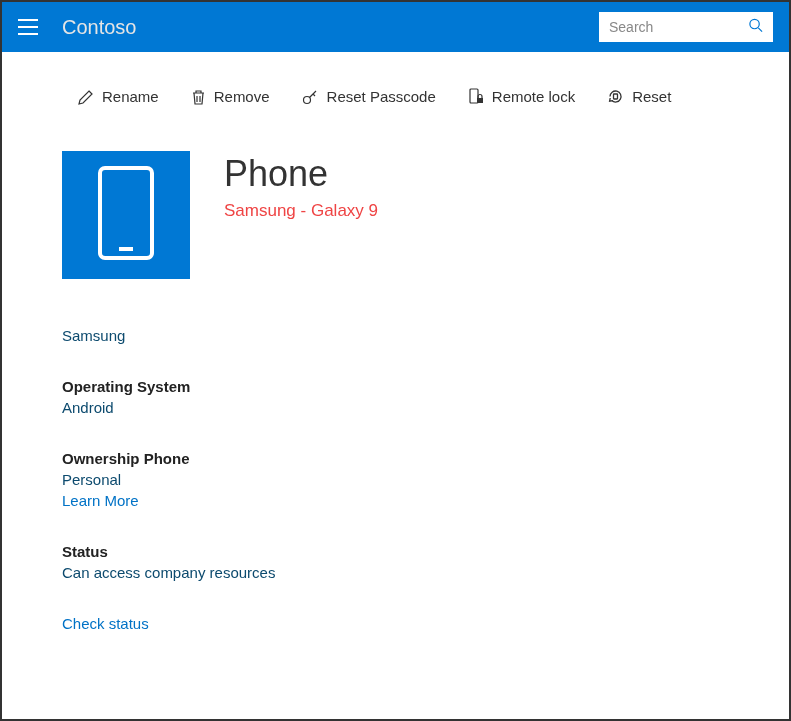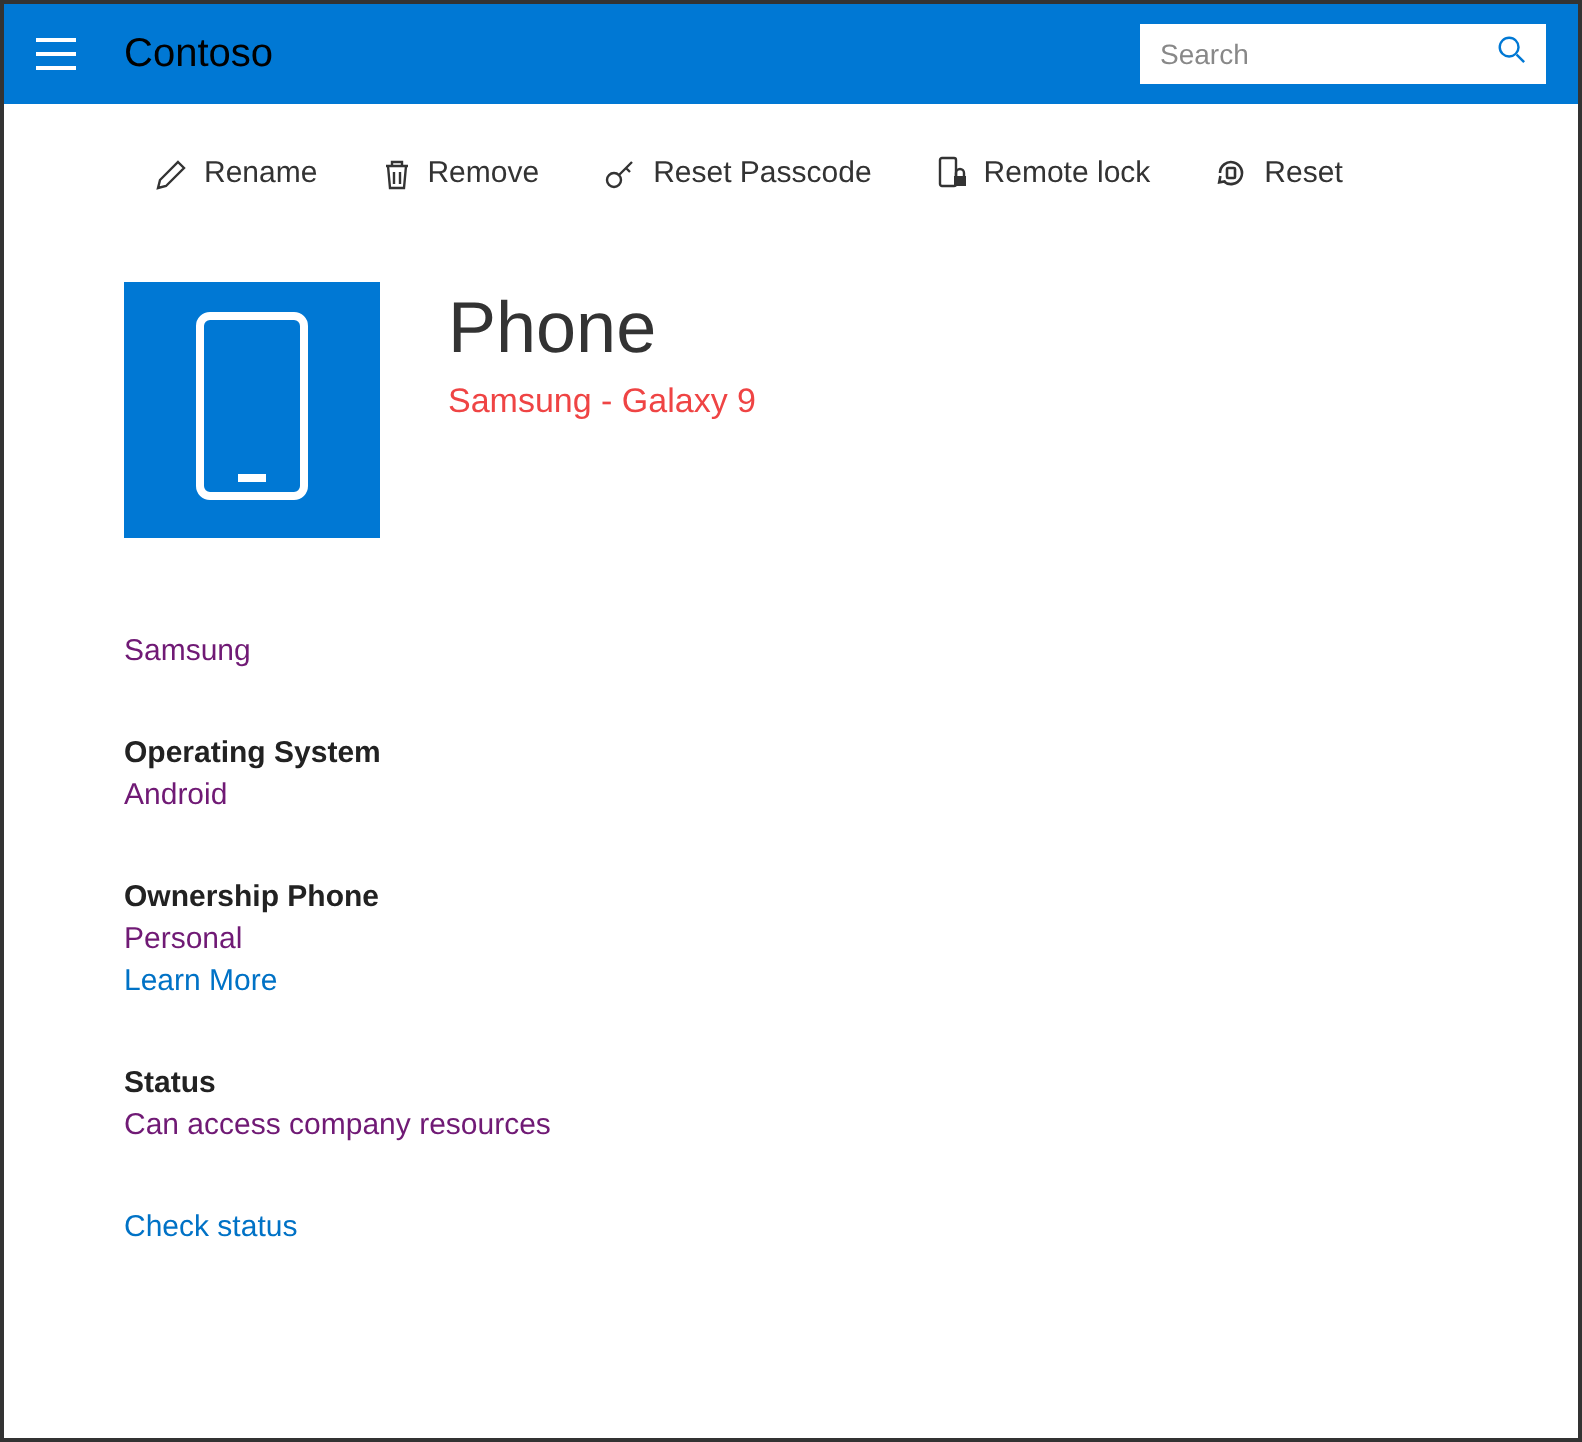--- a/index.html
+++ b/index.html
@@ -32,31 +32,31 @@
       gap: 5px;
       cursor: pointer;
     }
     .hamburger span {
       display: block;
       height: 2px;
       width: 20px;
       background: #fff;
     }
     .brand {
-      color: #000000;
+      color: #e5e5e5;
       font-size: 20px;
       font-weight: 400;
       flex-shrink: 0;
     }
     .search-container {
       margin-left: auto;
       position: relative;
     }
     .search-input {
-      width: 203px;
+      width: 174px;
       height: 30px;
       border: none;
       padding: 0 34px 0 10px;
       font-size: 14px;
       font-family: inherit;
       background: #fff;
     }
     .search-input::placeholder {
       color: #888;
     }
@@ -65,21 +65,21 @@
       right: 10px;
       top: 50%;
       transform: translateY(-50%);
       color: #0078d4;
       pointer-events: none;
     }
     .toolbar {
       display: flex;
       align-items: center;
       gap: 32px;
-      padding: 26px 0 26px 76px;
+      padding: 36px 0 26px 76px;
       color: #333;
     }
     .toolbar-item {
       display: flex;
       align-items: center;
       gap: 8px;
       cursor: pointer;
       font-size: 15px;
     }
     .toolbar-item .icon {
@@ -120,21 +120,21 @@
       margin-bottom: 34px;
     }
     .detail-label {
       font-weight: 600;
       font-size: 15px;
       color: #222;
       margin-bottom: 4px;
     }
     .detail-value {
       font-size: 15px;
-      color: #701a75;
+      color: #0c4a6e;
       margin-bottom: 4px;
     }
     .detail-link {
       font-size: 15px;
       color: #0072c6;
       cursor: pointer;
     }
     .check-status {
       color: #0072c6;
       font-size: 15px;

